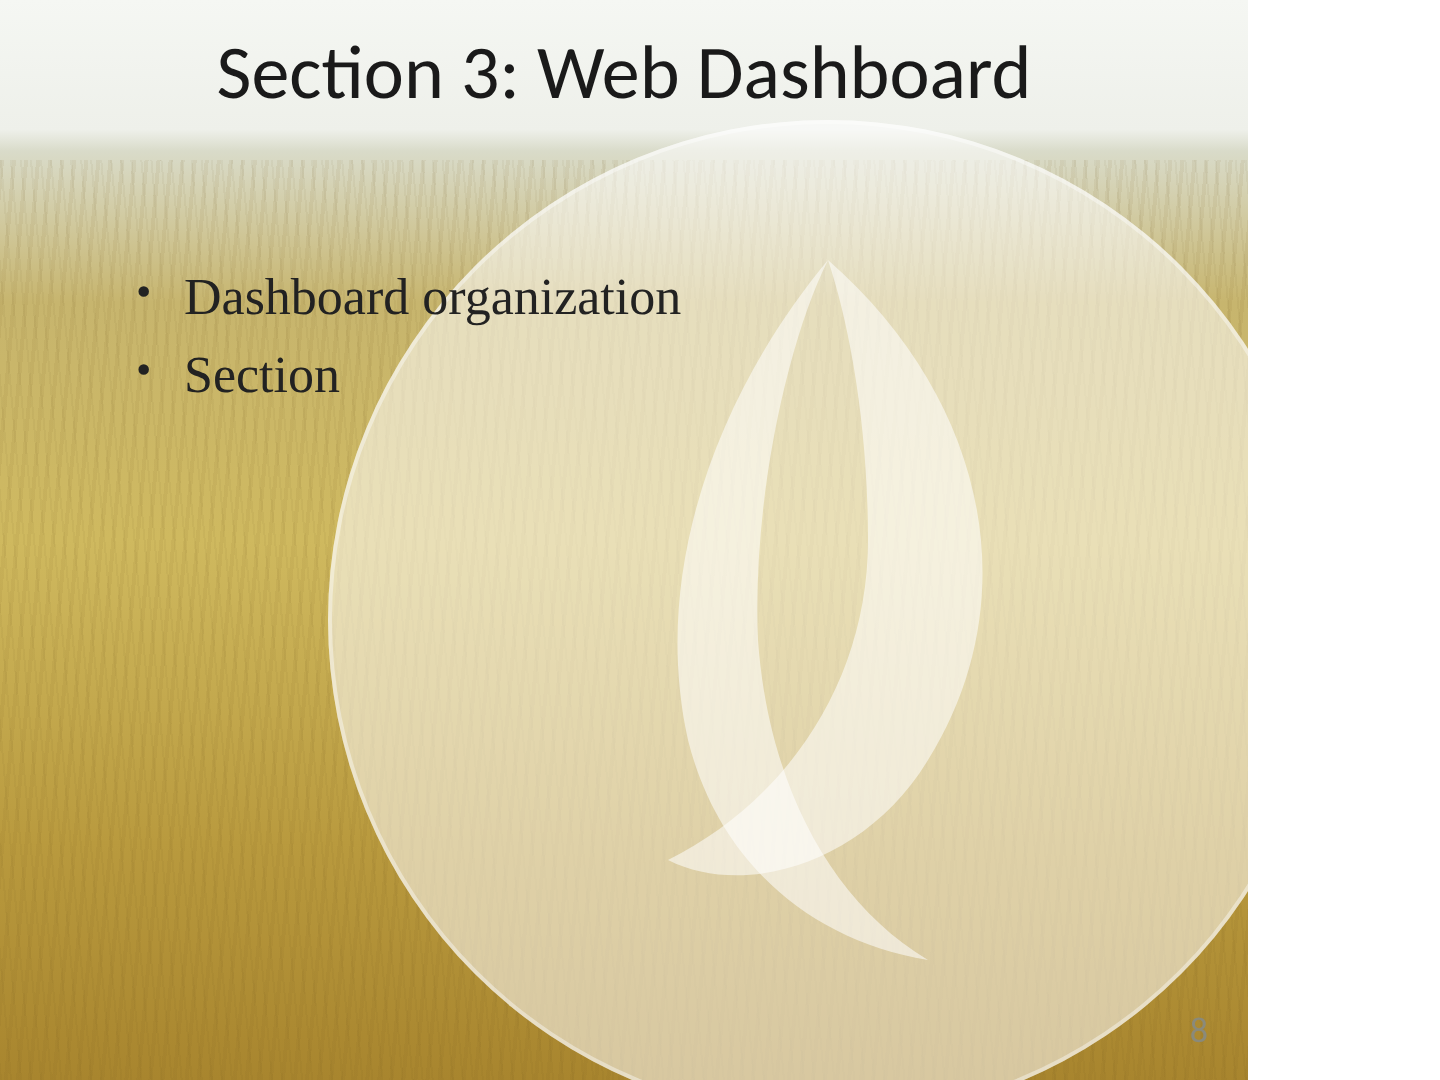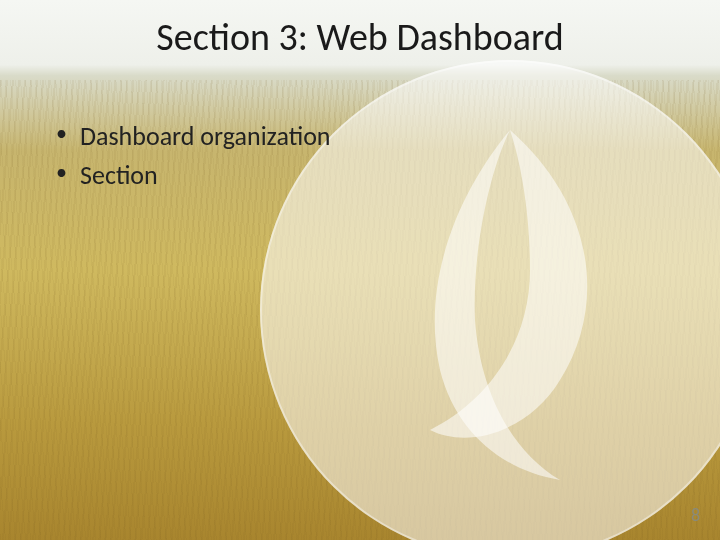--- a/index.html
+++ b/index.html
@@ -5,21 +5,21 @@
   html, body {
     margin: 0;
     padding: 0;
     width: 720px;
     height: 540px;
     overflow: hidden;
     font-family: Calibri, "Segoe UI", Arial, sans-serif;
   }
   .slide {
     position: relative;
-    width: 720px;
+    width: 624px;
     height: 540px;
     background:
       linear-gradient(to bottom,
         #f5f7f3 0%,
         #eef0ea 12%,
         #d9dbc9 14%,
         #c7b56e 28%,
         #cfb95f 50%,
         #b99a3e 78%,
         #a8852e 100%);
@@ -69,21 +69,22 @@
   }
   .bullets {
     position: absolute;
     top: 113px;
     left: 48px;
     color: #222;
     font-size: 26px;
     line-height: 1.5;
     list-style: none;
     padding: 0;
-    margin: 4px;
+    margin: 16px;
+    font-family: Liberation Serif, serif;
   }
   .bullets li {
     position: relative;
     padding-left: 28px;
   }
   .bullets li::before {
     content: "•";
     position: absolute;
     left: 4px;
     top: 0;

